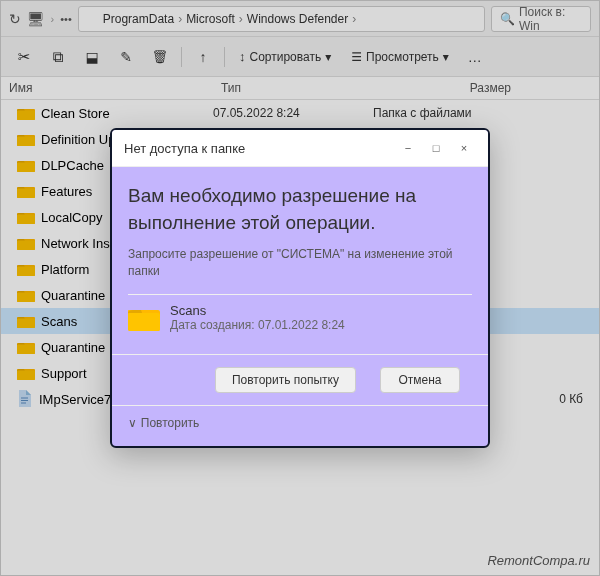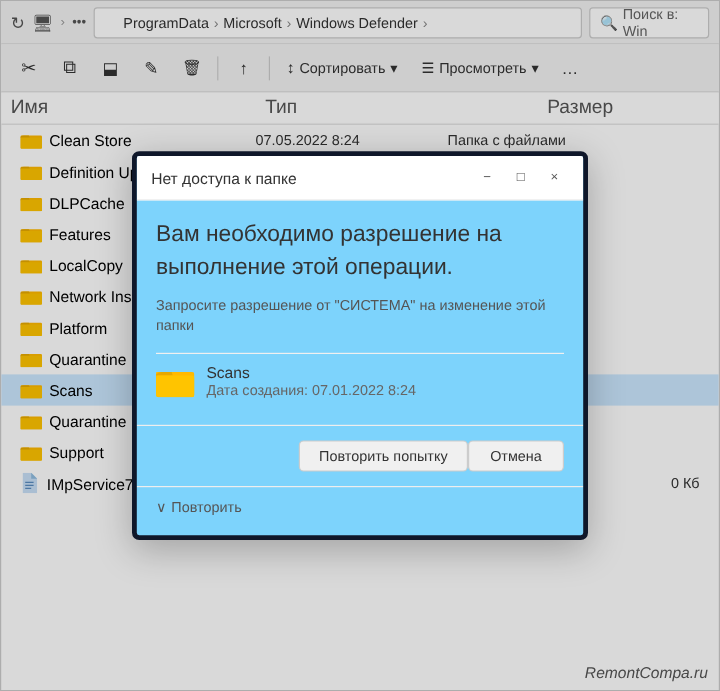--- a/index.html
+++ b/index.html
@@ -138,21 +138,21 @@
       overflow-y: auto;
     }
 
     
     .col-headers {
       display: grid;
       grid-template-columns: 1fr 160px 130px 80px;
       padding: 4px 8px;
       border-bottom: 1px solid #e0e0e0;
       background: #fff;
-      font-size: 16px;
+      font-size: 12px;
       color: #555;
       font-weight: 500;
       position: sticky;
       top: 0;
     }
 
     
     .file-row {
       display: grid;
       grid-template-columns: 1fr 160px 130px 80px;
@@ -191,22 +191,22 @@
       position: absolute;
       top: 0; left: 0; right: 0; bottom: 0;
       background: rgba(0,0,0,0.15);
       display: flex;
       align-items: center;
       justify-content: center;
       z-index: 100;
     }
 
     .dialog {
-      background: #7dd3fc;
-      border: 4px solid #0f172a;
+      background: #c4b5fd;
+      border: 2px solid #0f172a;
       border-radius: 6px;
       box-shadow: 0 8px 30px rgba(0,0,0,0.25);
       width: 380px;
       padding: 0;
       overflow: hidden;
     }
 
     .dialog-titlebar {
       display: flex;
       align-items: center;
@@ -272,22 +272,22 @@
       color: #333;
     }
     .dialog-item-date {
       font-size: 12px;
       color: #666;
     }
 
     .dialog-footer {
       display: flex;
       justify-content: flex-end;
-      gap: 0;
-      padding: 12px 16px;
+      gap: 24px;
+      padding: 12px 28px;
       border-top: 1px solid #eee;
     }
     .dialog-btn {
       padding: 5px 16px;
       font-size: 12px;
       border-radius: 4px;
       cursor: pointer;
       border: 1px solid #ccc;
       background: #f0f0f0;
       color: #333;

